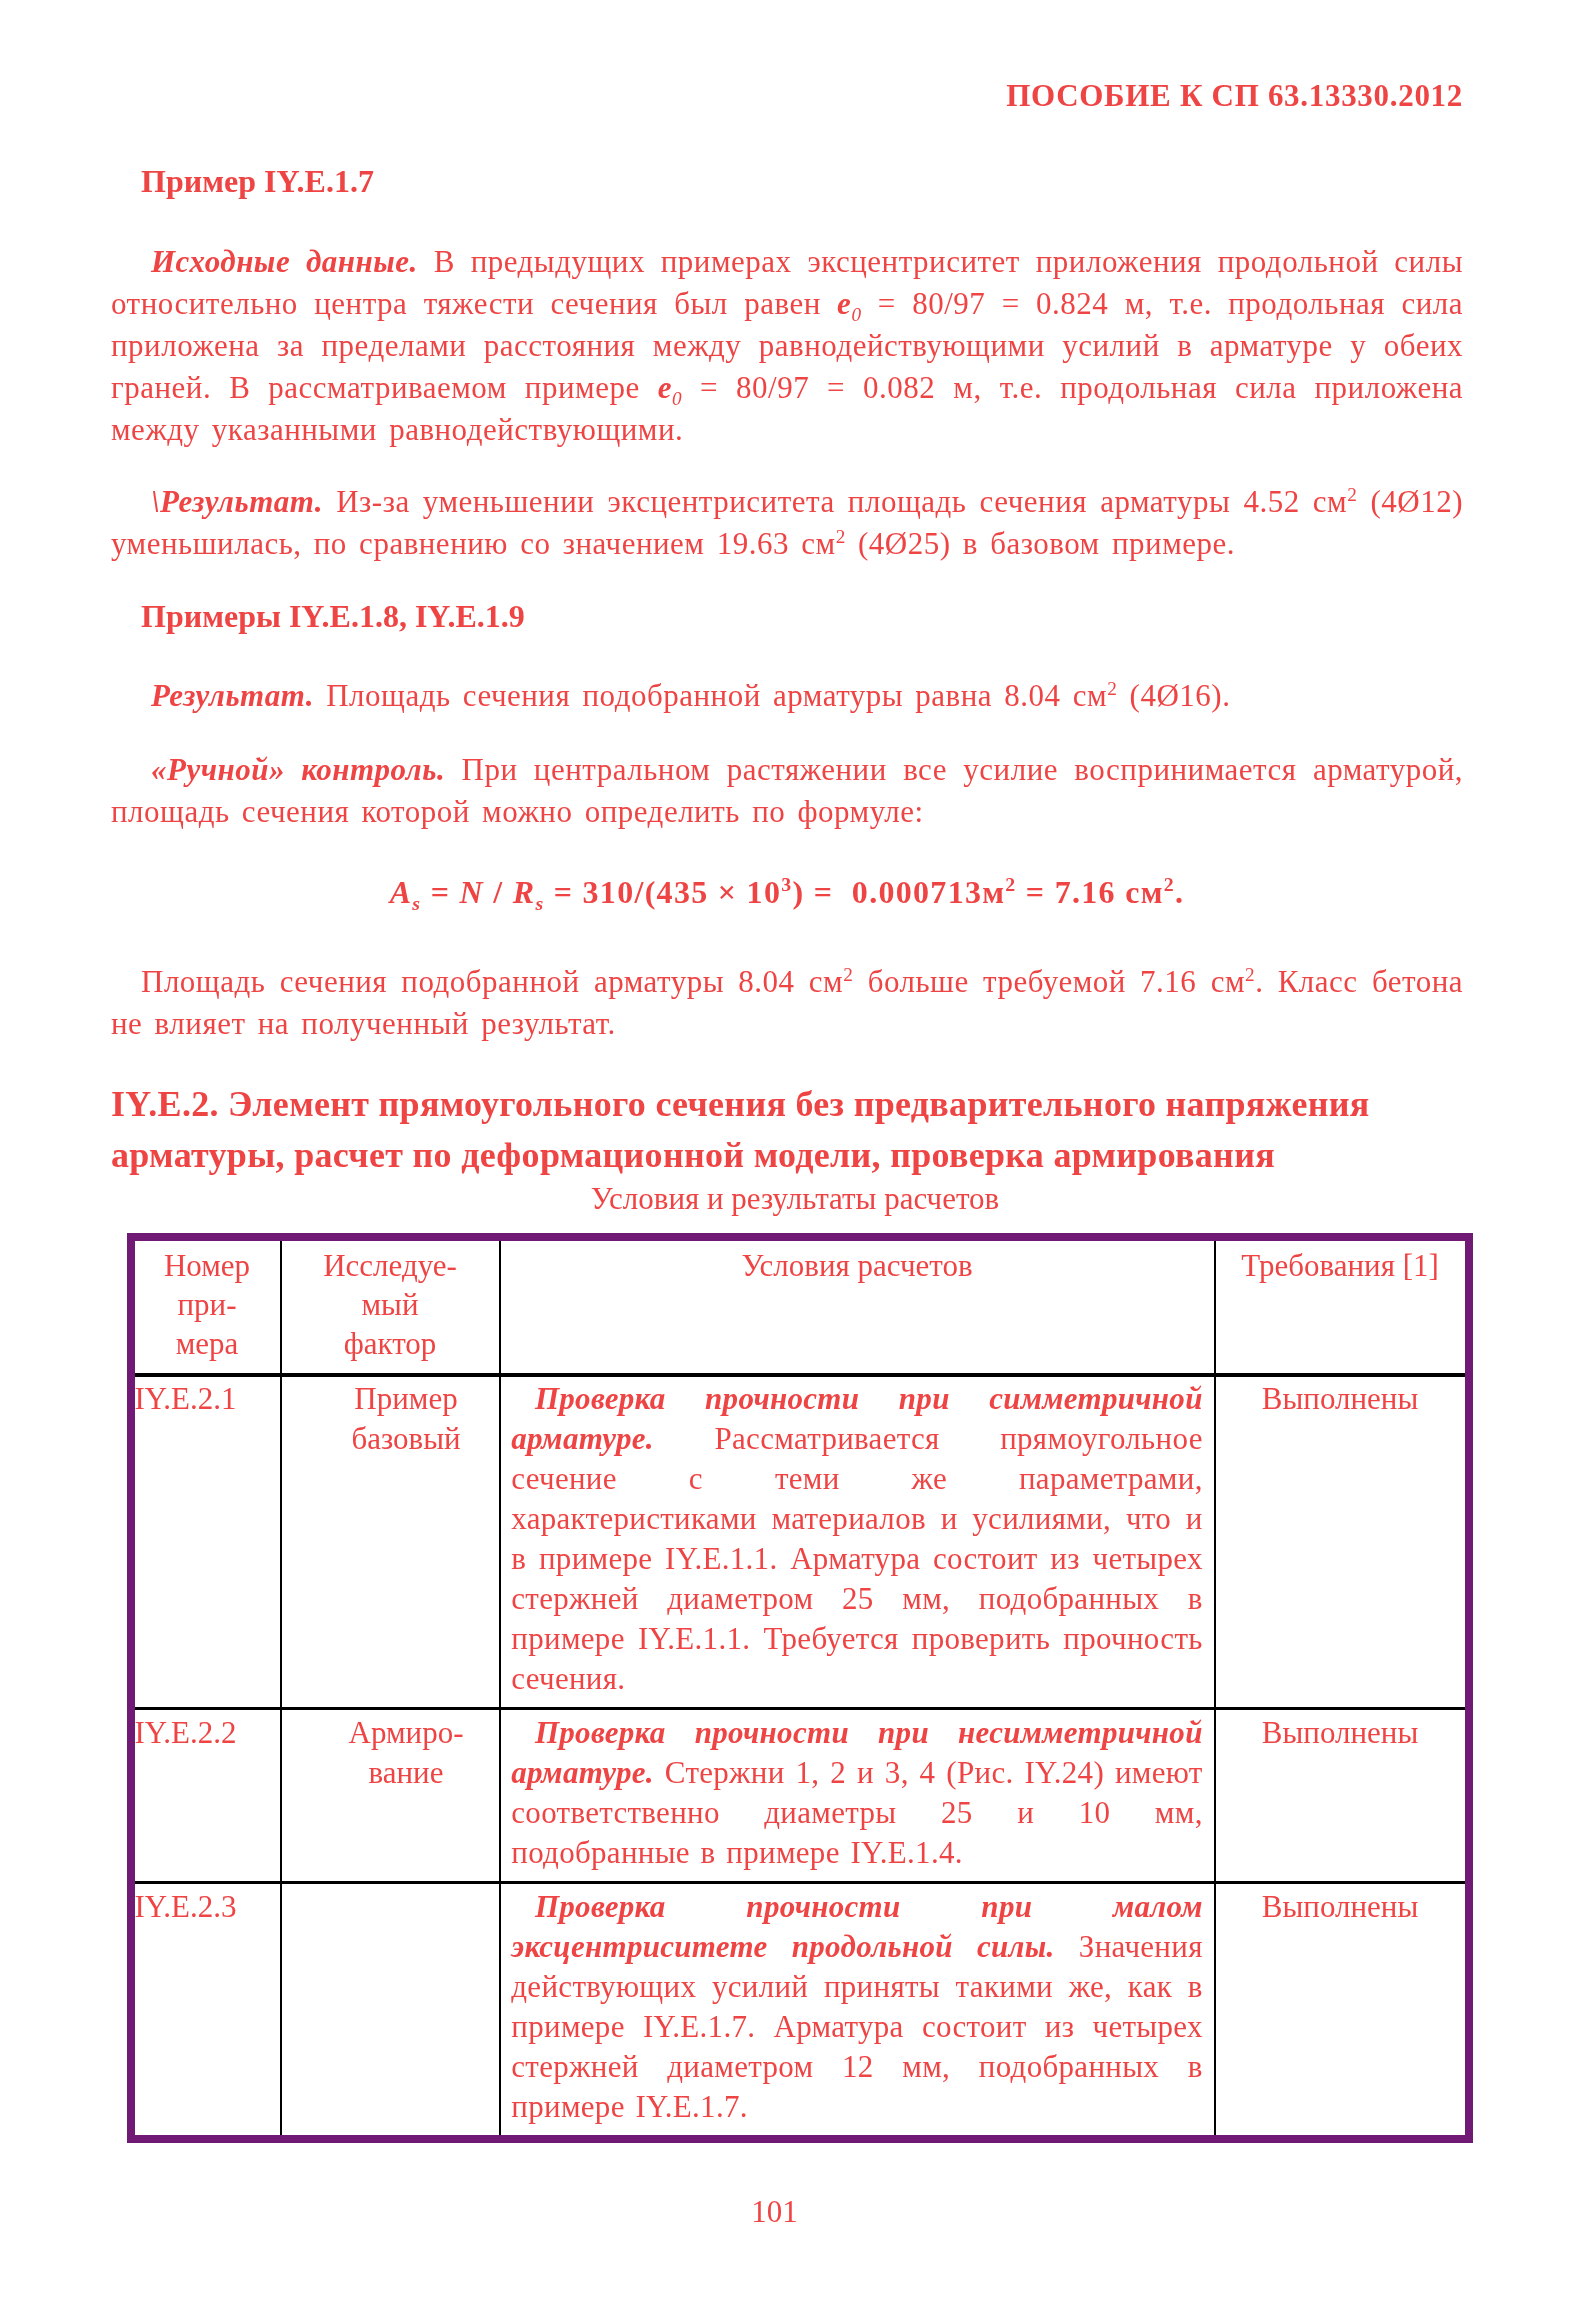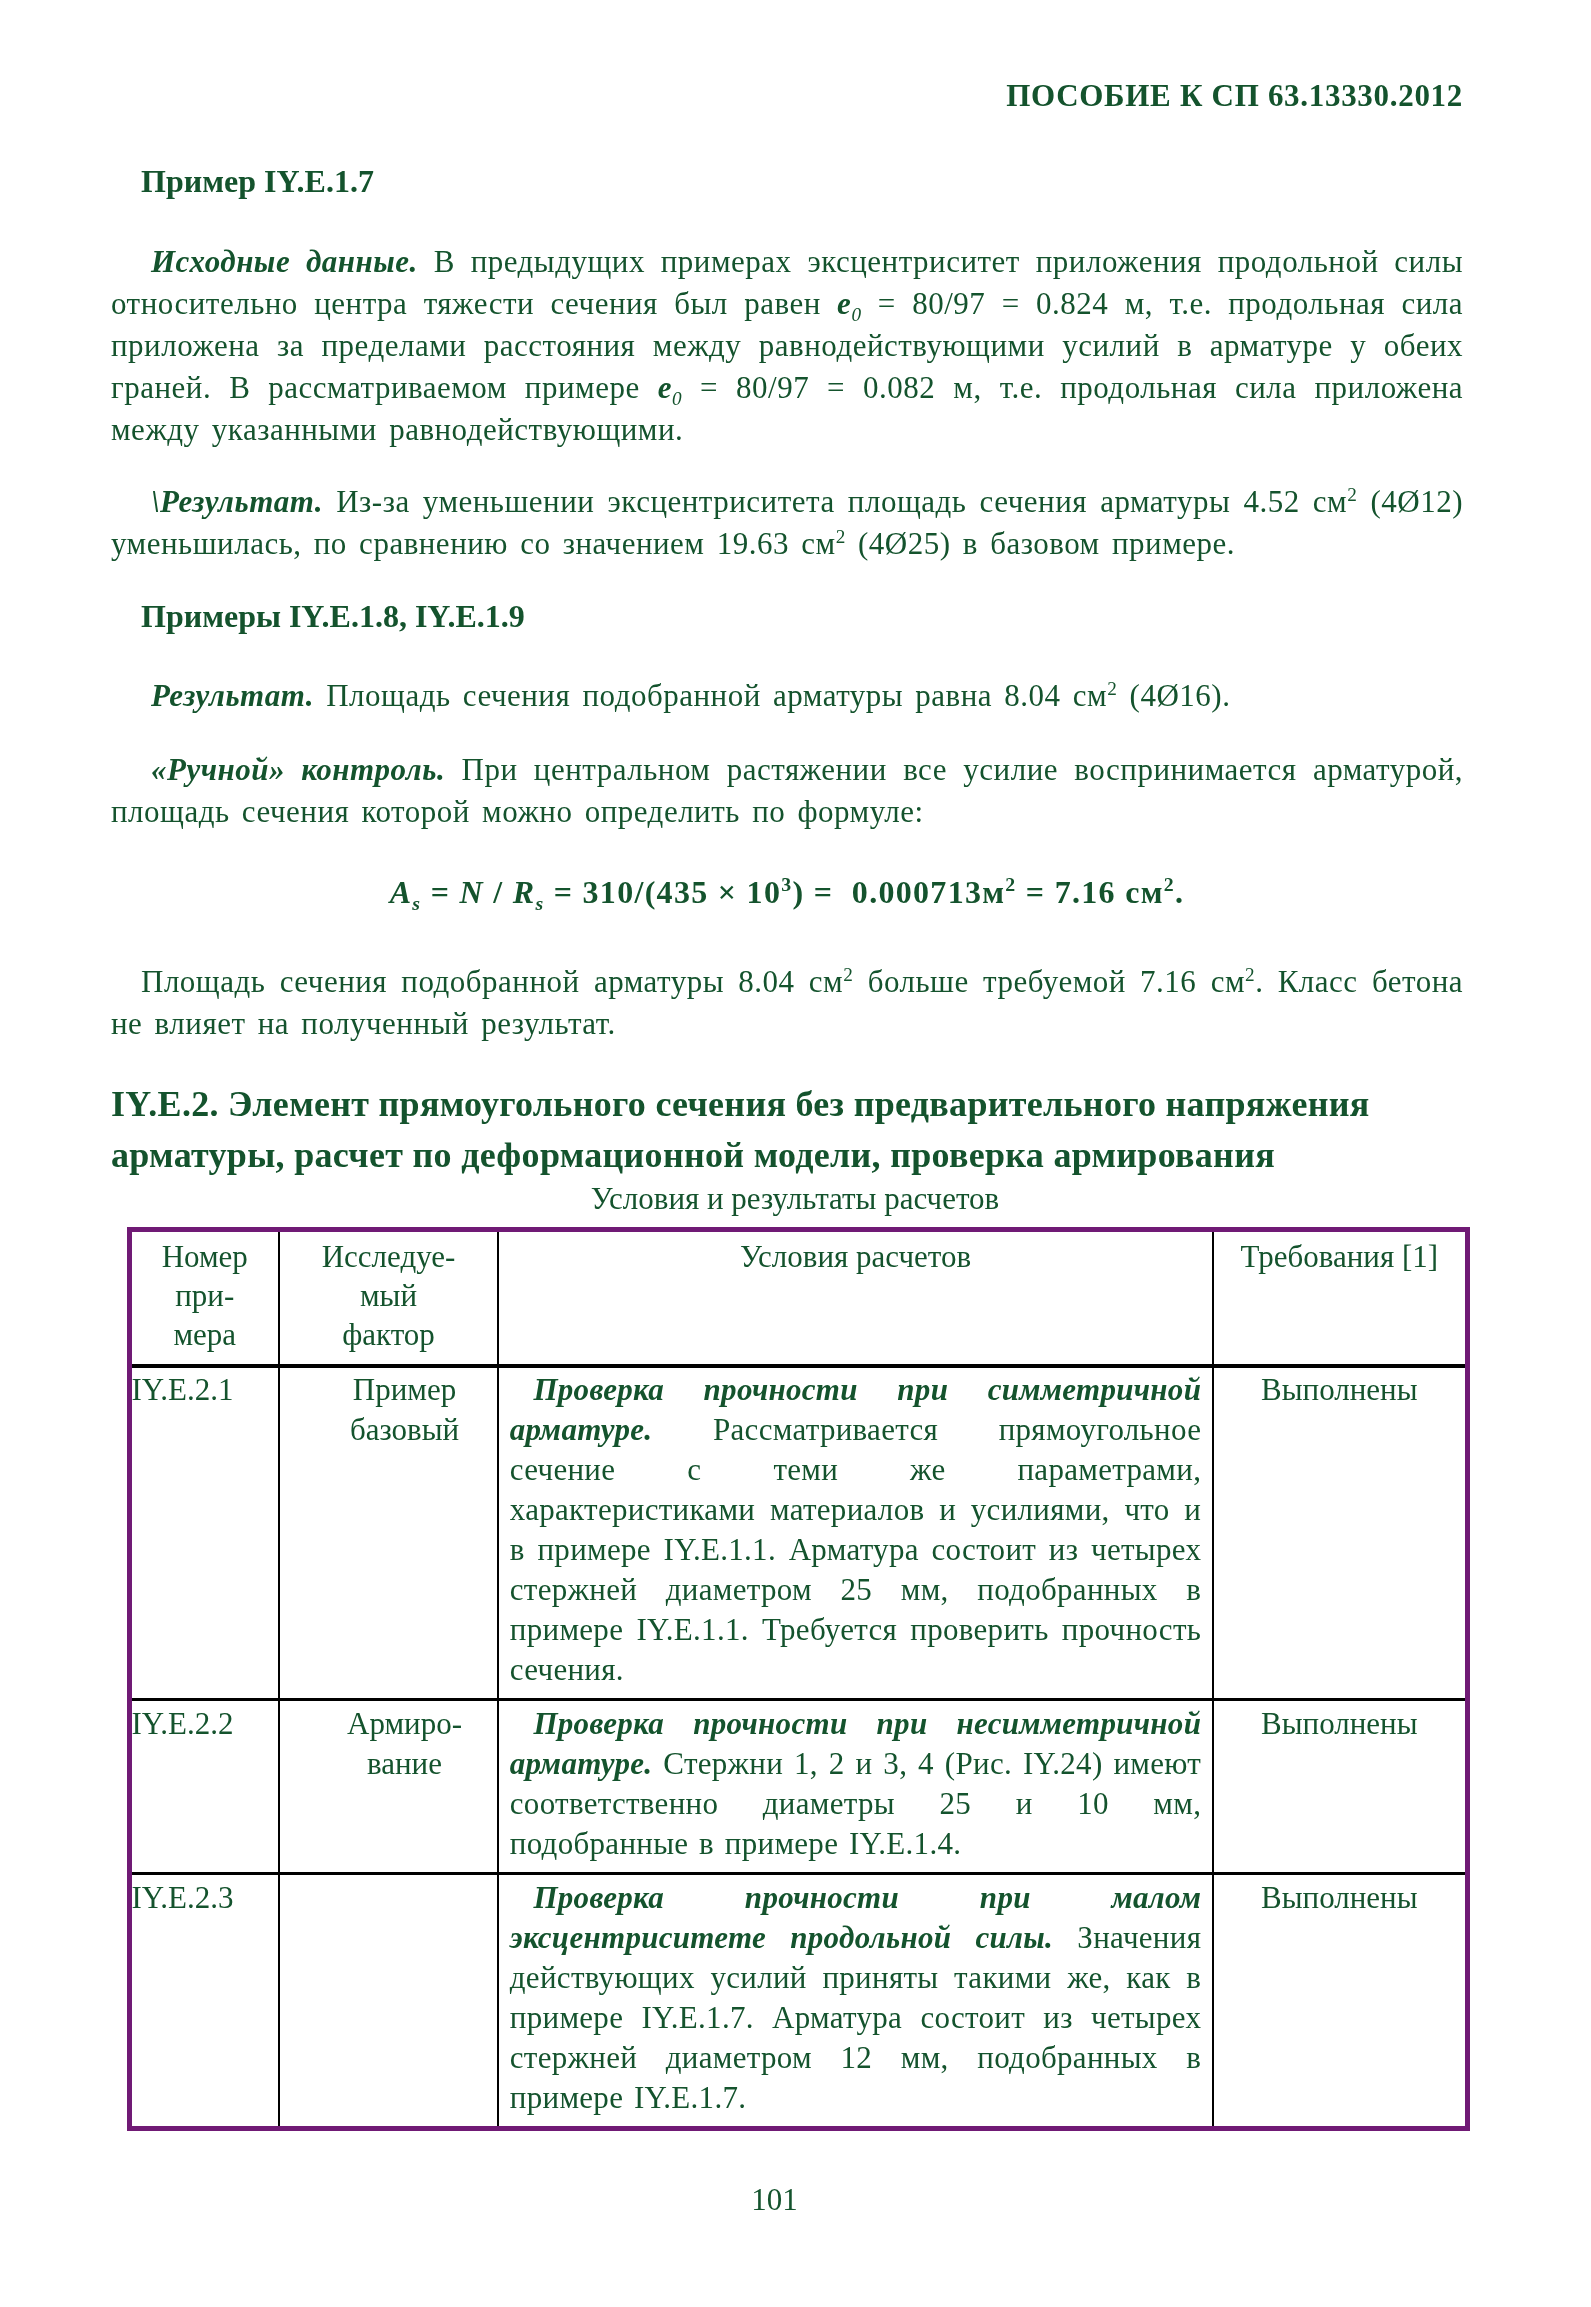--- a/index.html
+++ b/index.html
@@ -2,40 +2,40 @@
 <html style="font-size:10.8px"><head>
 <meta charset="utf-8">
 <style>
   * { margin:0; padding:0; box-sizing:border-box; }
   html,body { background:#ffffff; }
   body { width:1591px; height:2307px; position:relative; }
   .page {
     width:1591px; height:2307px; overflow:hidden;
     padding:75px 128px 0 111px;
     font-family:"Liberation Serif","DejaVu Serif",serif;
-    font-size:31px; line-height:42px; color:#14532d;
+    font-size:31px; line-height:42px; color:#ef4444;
     background:#fff;
   }
   .doc-header { text-align:right; font-weight:bold; letter-spacing:0.7px; }
   .h1 { font-weight:bold; font-size:32px; margin:43px 0 0 30px; }
   .h2 { font-weight:bold; font-size:32px; margin:30px 0 0 30px; }
   .para { text-align:justify; text-indent:40px; letter-spacing:0.5px; word-spacing:4px; }
   .p-initial { margin-top:39px; }
   .p-result1 { margin-top:30px; }
   .p-result2 { margin-top:38px; }
   .p-manual  { margin-top:32px; }
   .formula   { margin-top:38px; text-align:center; font-size:32px; letter-spacing:1.3px; }
   .p-area    { margin-top:48px; text-indent:30px; }
   .h3 { font-weight:bold; font-size:36px; line-height:51px; margin-top:34px; letter-spacing:0.3px; }
   .tbl-caption { margin-top:1px; width:1337px; margin-left:15.5px; text-align:center; line-height:34px; }
 
   table.results {
     border-collapse:collapse; table-layout:fixed;
-    width:1337px; margin-left:15.5px; margin-top:11px;
-    border:5px solid #701a75;
+    width:1337px; margin-left:15.5px; margin-top:17px;
+    border:8px solid #701a75;
     font-size:31px;
   }
   table.results th, table.results td { border:2.7px solid #000; vertical-align:top; }
   table.results thead th {
     border-bottom:4px solid #000;
     font-weight:normal; text-align:center;
     white-space:pre-line; line-height:39px;
     padding:5.4px 0 9.4px;
   }
   table.results td { line-height:40px; border-top:3.4px solid #000; }

